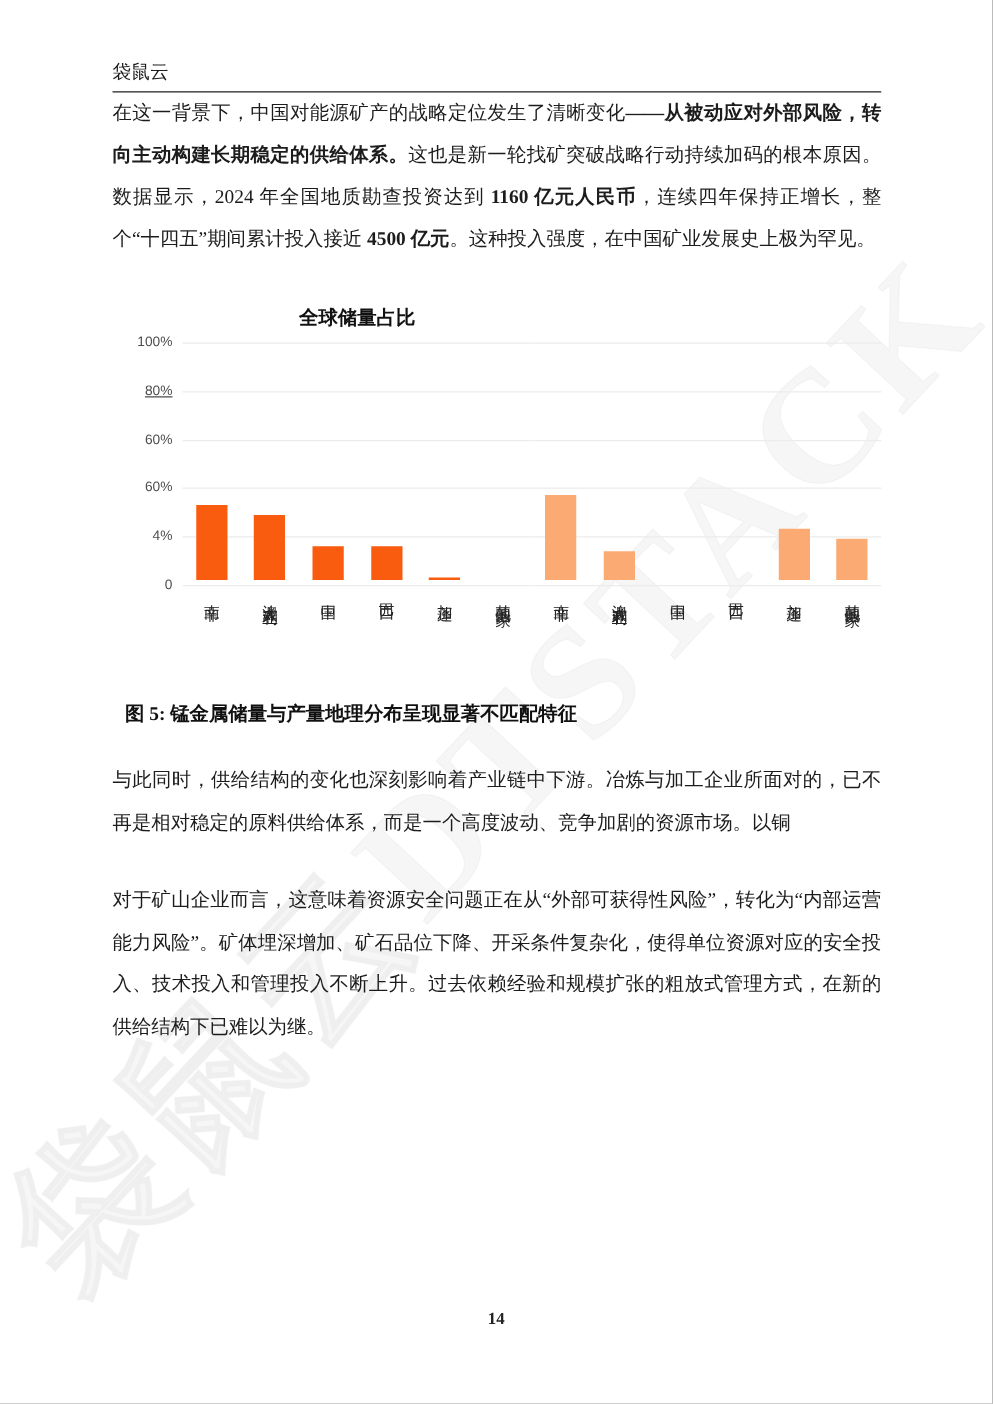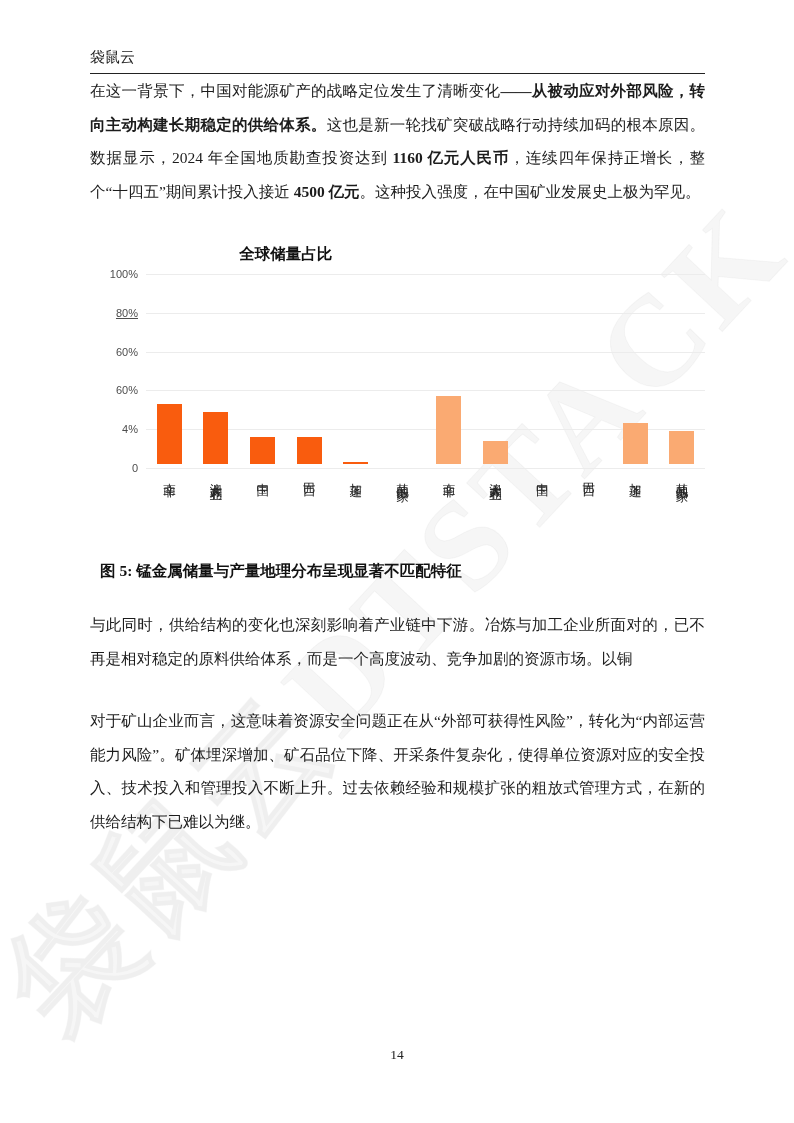--- a/index.html
+++ b/index.html
@@ -56,21 +56,21 @@
     font-family:"Liberation Sans","DejaVu Sans",sans-serif;
     font-size:12.5px;color:#222;letter-spacing:2px;line-height:1;
     min-height:60px;
   }
   figcaption{
     text-align:left;font-size:15.5px;font-weight:700;color:#111;
     margin-top:28px;
   }
   footer{
     position:absolute;bottom:60px;left:0;right:0;
-    text-align:center;font-size:13.5px;color:#222;z-index:1;
+    text-align:center;font-size:13.5px;color:#222;z-index:1;font-weight:bold;
   }
 </style>
 </head>
 <body>
 
 <div class="page">
   <div class="watermark">袋鼠云DTSTACK</div>
 
   <div class="content">
     <header>

